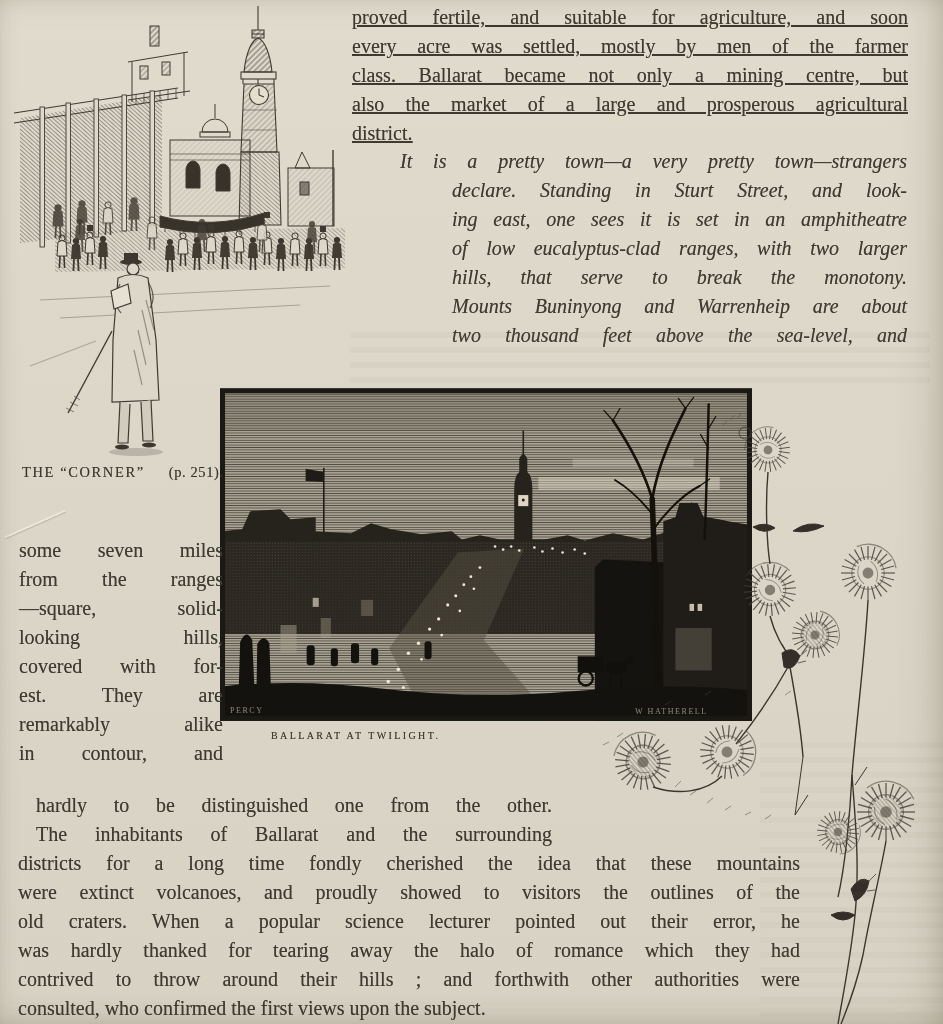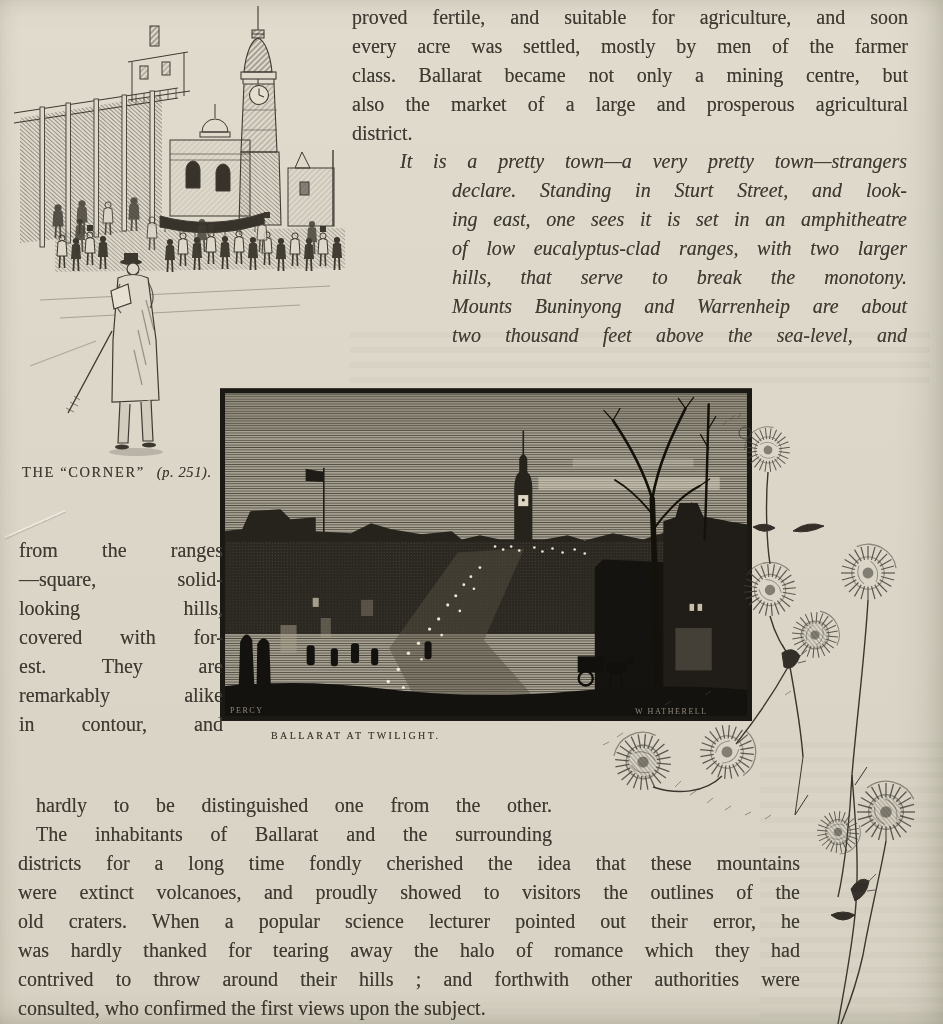--- a/index.html
+++ b/index.html
@@ -14,33 +14,33 @@
                inset 0 -16px 34px -20px rgba(86,90,62,.26),
                inset 14px 0 30px -24px rgba(86,90,62,.20),
                inset 0 12px 26px -22px rgba(86,90,62,.16);
   }
   .textblock{
     position:absolute;font-size:20px;line-height:29px;color:#3e3a31;
     text-shadow:0 0 .5px rgba(62,58,49,.55);
   }
   .tline{text-align:justify;text-align-last:justify;}
   .textblock:not(.justify-all) .tline:last-child{text-align-last:left;}
-  .para1{left:352px;top:3px;width:556px;}
+  .para1{left:352px;top:3px;width:556px;text-decoration:underline;}
   .para2{left:452px;top:147px;width:455px;font-style:italic;}
   .para2 .tline:first-child{margin-left:-52px;}
   .leftcol{left:19px;top:536px;width:204px;}
   .bottomA{left:24px;top:791px;width:516px;margin-left:12px;}
   .bottomB{left:18px;top:849px;width:782px;}
   .bottomC{left:18px;top:994px;width:620px;}
   .caption{
     position:absolute;color:#3b372e;letter-spacing:1.6px;font-size:14.5px;
     text-shadow:0 0 .4px rgba(59,55,46,.5);white-space:nowrap;
   }
   .corner-caption{left:22px;top:464px;}
-  .corner-caption .ital{font-style:italic;letter-spacing:.6px;margin-left:12px;}
+  .corner-caption .ital{letter-spacing:.6px;margin-left:24px;}
   .twilight-caption{left:271px;top:730px;letter-spacing:2.4px;font-size:10px;}
   .art{position:absolute;}
   .corner-art{left:0;top:0;}
   .twilight-art{left:220px;top:388px;}
   .thistle-art{left:555px;top:395px;}
   .ghost{position:absolute;pointer-events:none;}
   .ghost1{left:350px;top:332px;width:580px;height:52px;
     background:repeating-linear-gradient(180deg,rgba(122,126,96,.06) 0 6px,rgba(0,0,0,0) 6px 15px);}
   .ghost2{left:760px;top:742px;width:183px;height:282px;
     background:repeating-linear-gradient(180deg,rgba(122,126,96,.05) 0 6px,rgba(0,0,0,0) 6px 15px);}
@@ -449,20 +449,21 @@
       <div class="tline">hills, that serve to break the monotony.</div>
       <div class="tline">Mounts Buninyong and Warrenheip are about</div>
       <div class="tline">two thousand feet above the sea-level, and</div>
     </div>
 
   <div class="caption corner-caption">
     <span>THE “CORNER”</span><span class="ital">(p. 251).</span>
   </div>
 
   <div class="textblock leftcol justify-all">
+      <div class="tline">some seven miles</div>
       <div class="tline">from the ranges</div>
       <div class="tline">—square, solid-</div>
       <div class="tline">looking hills,</div>
       <div class="tline">covered with for-</div>
       <div class="tline">est. They are</div>
       <div class="tline">remarkably alike</div>
       <div class="tline">in contour, and</div>
     </div>
 
   <div class="caption twilight-caption">BALLARAT AT TWILIGHT.</div>

